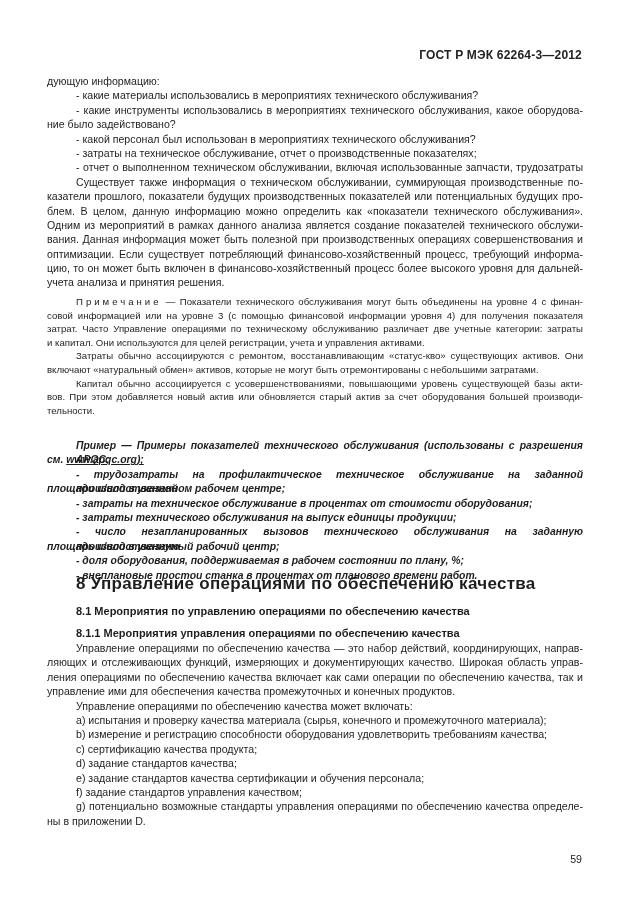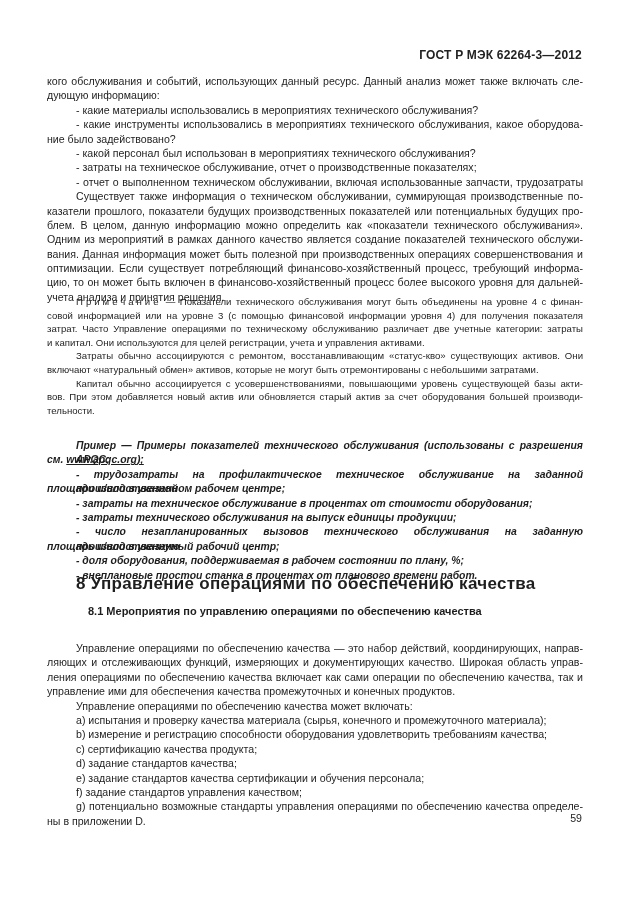--- a/index.html
+++ b/index.html
@@ -9,43 +9,42 @@
   .hdr { position: absolute; right: 48px; top: 48px; font-weight: bold; font-size: 12px; letter-spacing: 0.2px; color: #222; }
   .blk { position: absolute; left: 47px; width: 536px; }
   .ln { display: block; font-size: 10.6px; line-height: 14.4px; height: 14.4px; white-space: nowrap; overflow: visible; }
   .j { text-align: justify; text-align-last: justify; white-space: normal; }
   .ind { padding-left: 29px; }
   .note .ln { font-size: 9.6px; line-height: 13.6px; height: 13.6px; }
   .ex .ln { font-size: 10.4px; font-style: italic; font-weight: bold; line-height: 14.4px; height: 14.4px; }
   .h1 { position: absolute; left: 76px; font-size: 17px; font-weight: bold; letter-spacing: 0.3px; }
   .h2 { position: absolute; left: 76px; font-size: 11px; font-weight: bold; }
   .link { text-decoration: underline; }
-  .pgnum { position: absolute; right: 48px; top: 812px; font-size: 10.6px; }
+  .pgnum { position: absolute; right: 48px; top: 853px; font-size: 10.6px; }
   .sp { letter-spacing: 3px; }
 </style>
 </head>
 <body>
 
 <div class="page">
 
   <div class="hdr">ГОСТ Р МЭК 62264-3—2012</div>
 
   <div class="blk" style="top:74px;">
-    <span class="ln j">кого обслуживания и событий, использующих данный ресурс. Данный анализ может также включать сле-</span>
     <span class="ln">дующую информацию:</span>
     <span class="ln ind">- какие материалы использовались в мероприятиях технического обслуживания?</span>
     <span class="ln ind j">- какие инструменты использовались в мероприятиях технического обслуживания, какое оборудова-</span>
     <span class="ln">ние было задействовано?</span>
     <span class="ln ind">- какой персонал был использован в мероприятиях технического обслуживания?</span>
     <span class="ln ind">- затраты на техническое обслуживание, отчет о производственные показателях;</span>
     <span class="ln ind j">- отчет о выполненном техническом обслуживании, включая использованные запчасти, трудозатраты</span>
     <span class="ln ind j">Существует также информация о техническом обслуживании, суммирующая производственные по-</span>
     <span class="ln j">казатели прошлого, показатели будущих производственных показателей или потенциальных будущих про-</span>
     <span class="ln j">блем. В целом, данную информацию можно определить как «показатели технического обслуживания».</span>
-    <span class="ln j">Одним из мероприятий в рамках данного качество является создание показателей технического обслужи-</span>
+    <span class="ln j">Одним из мероприятий в рамках данного анализа является создание показателей технического обслужи-</span>
     <span class="ln j">вания. Данная информация может быть полезной при производственных операциях совершенствования и</span>
     <span class="ln j">оптимизации. Если существует потребляющий финансово-хозяйственный процесс, требующий информа-</span>
     <span class="ln j">цию, то он может быть включен в финансово-хозяйственный процесс более высокого уровня для дальней-</span>
     <span class="ln">учета анализа и принятия решения.</span>
   </div>
 
   <div class="blk note" style="top:295px;">
     <span class="ln ind j"><span class="sp">Примечание</span><span> — Показатели технического обслуживания могут быть объединены на уровне 4 с финан-</span></span>
     <span class="ln j">совой информацией или на уровне 3 (с помощью финансовой информации уровня 4) для получения показателя</span>
     <span class="ln j">затрат. Часто Управление операциями по техническому обслуживанию различает две учетные категории: затраты</span>
@@ -64,21 +63,22 @@
     <span class="ln">площади и/или в указанном рабочем центре;</span>
     <span class="ln ind">- затраты на техническое обслуживание в процентах от стоимости оборудования;</span>
     <span class="ln ind">- затраты технического обслуживания на выпуск единицы продукции;</span>
     <span class="ln ind j">- число незапланированных вызовов технического обслуживания на заданную производственную</span>
     <span class="ln">площадь и/или в указанный рабочий центр;</span>
     <span class="ln ind">- доля оборудования, поддерживаемая в рабочем состоянии по плану, %;</span>
     <span class="ln ind">- внеплановые простои станка в процентах от планового времени работ.</span>
   </div>
 
   <div class="h1" style="top:574px;">8 Управление операциями по обеспечению качества</div>
-  <div class="h2" style="top:605px;margin-left:12px;">8.1 Мероприятия по управлению операциями по обеспечению качества</div>
+  <div class="h2" style="top:605px;">8.1 Мероприятия по управлению операциями по обеспечению качества</div>
+  <div class="h2" style="top:627px;">8.1.1 Мероприятия управления операциями по обеспечению качества</div>
 
   <div class="blk" style="top:641px;">
     <span class="ln ind j">Управление операциями по обеспечению качества — это набор действий, координирующих, направ-</span>
     <span class="ln j">ляющих и отслеживающих функций, измеряющих и документирующих качество. Широкая область управ-</span>
     <span class="ln j">ления операциями по обеспечению качества включает как сами операции по обеспечению качества, так и</span>
     <span class="ln">управление ими для обеспечения качества промежуточных и конечных продуктов.</span>
     <span class="ln ind">Управление операциями по обеспечению качества может включать:</span>
     <span class="ln ind">a) испытания и проверку качества материала (сырья, конечного и промежуточного материала);</span>
     <span class="ln ind">b) измерение и регистрацию способности оборудования удовлетворить требованиям качества;</span>
     <span class="ln ind">c) сертификацию качества продукта;</span>

